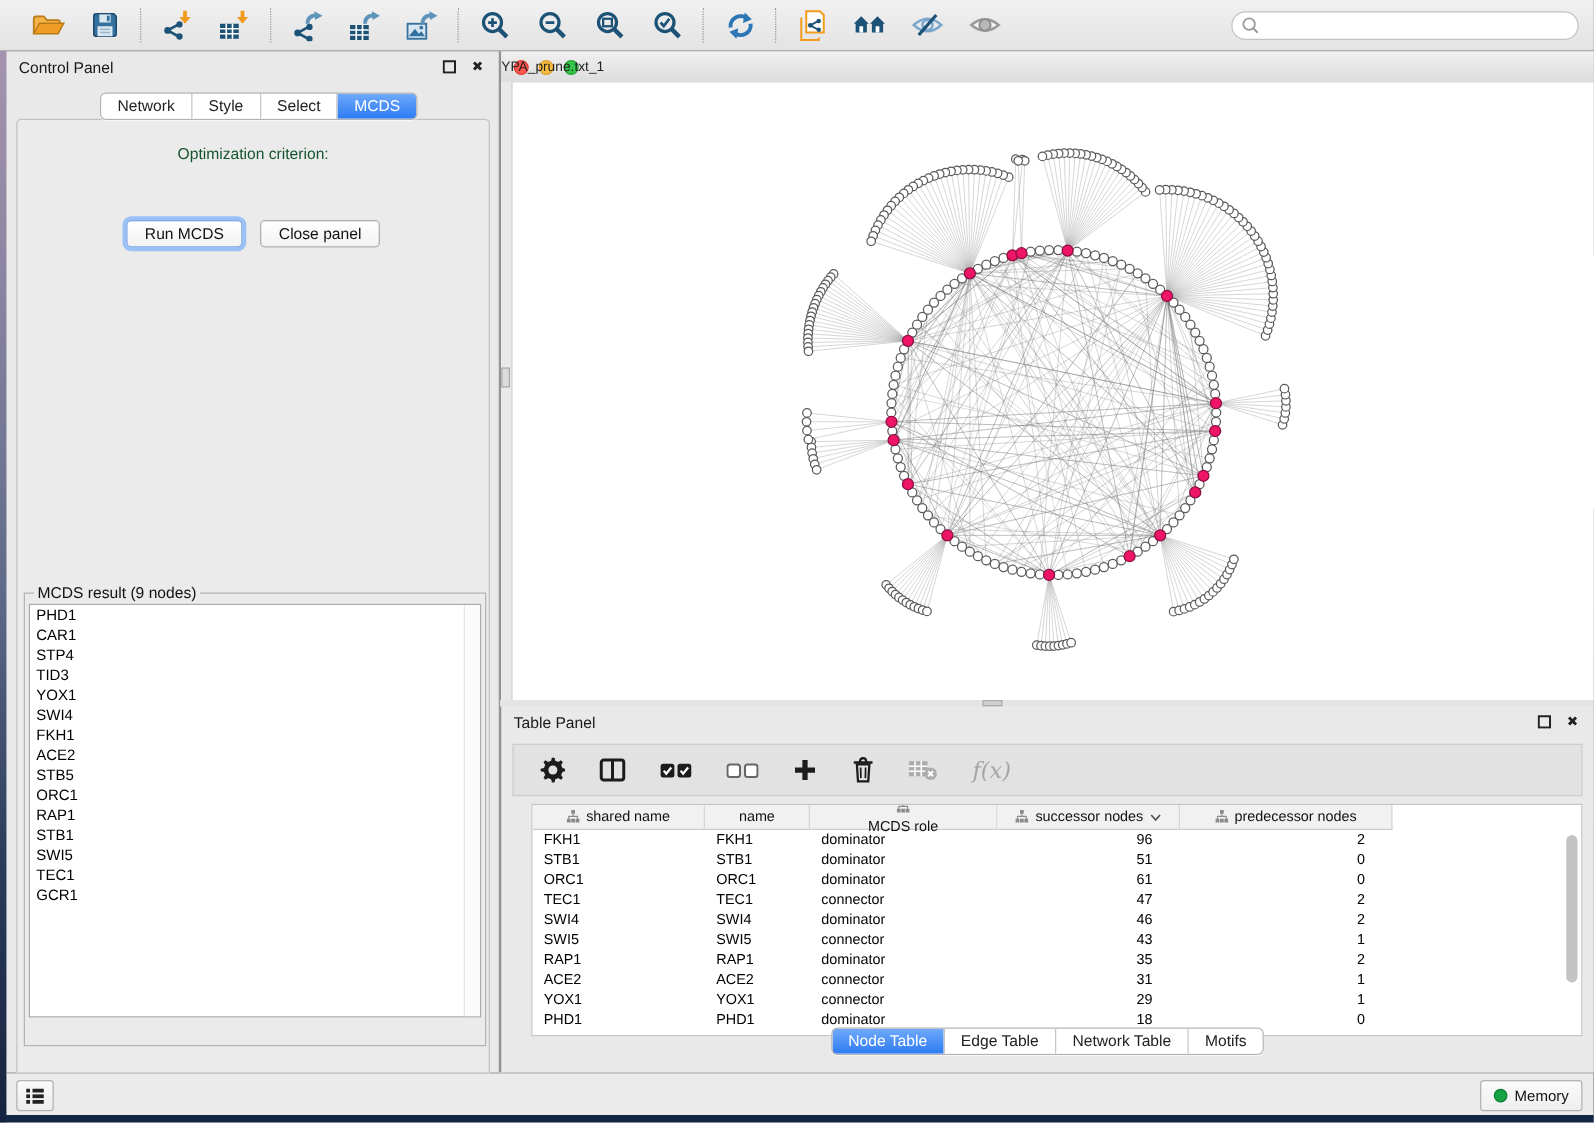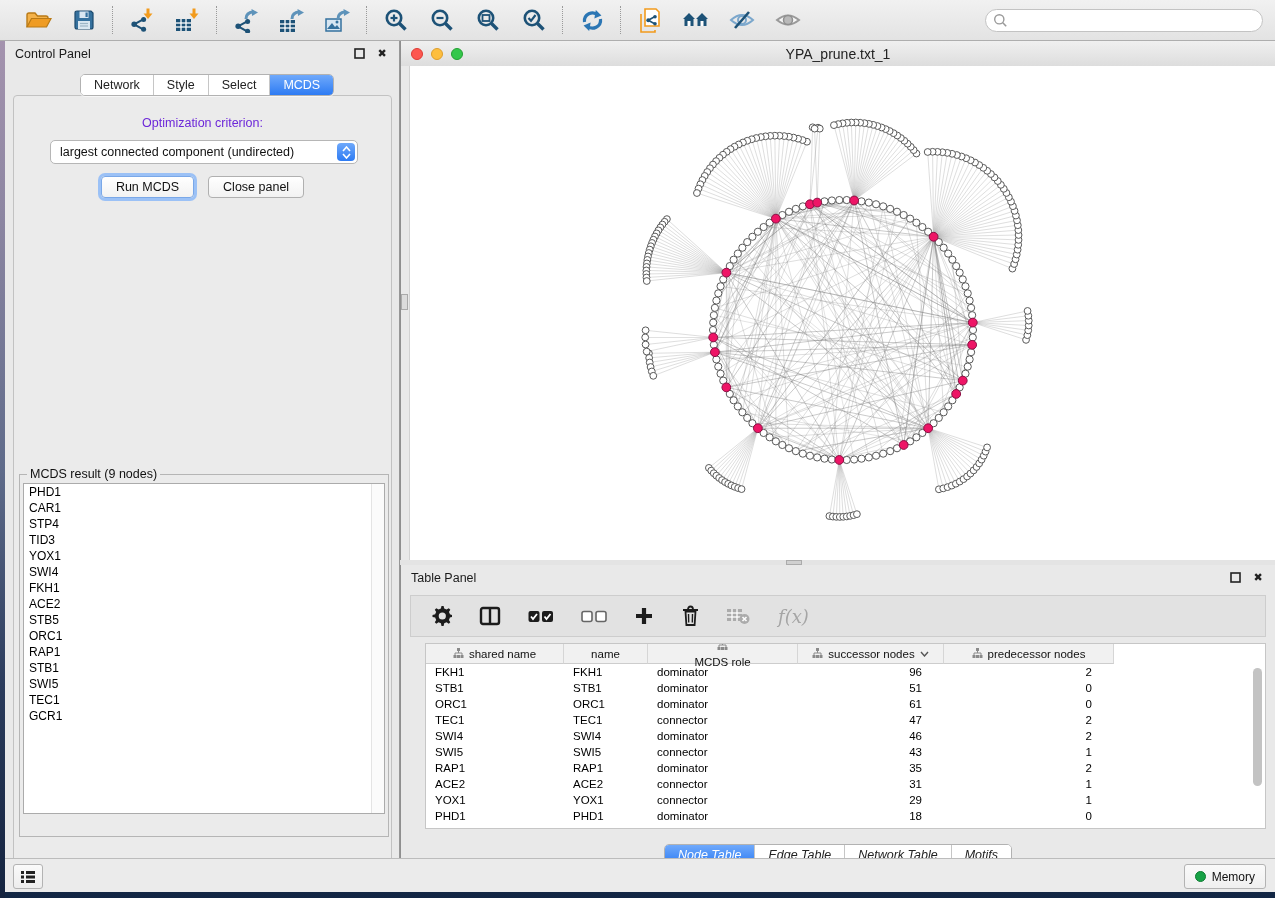--- a/index.html
+++ b/index.html
@@ -25,21 +25,21 @@
   #control-panel{left:5px;top:41px;width:395px;height:817px;background:#e9e9e9;border-right:1px solid #979797;box-sizing:border-box;}
   .panel-titlebar{height:25px;display:flex;align-items:center;padding:0 10px;font-size:12.5px;color:#1a1a1a;}
   .panel-title{flex:1;}
   .wicon{width:14px;height:14px;display:flex;align-items:center;justify-content:center;margin-left:9px;cursor:pointer;color:#222;font-size:11px;font-weight:bold;}
   .seg-tabs{display:inline-flex;border:1px solid #b2b2b2;border-radius:5px;overflow:hidden;background:#fff;box-shadow:0 1px 0 rgba(255,255,255,.6);}
   .seg-tab{padding:3px 13px;font-size:12.5px;color:#222;background:#fff;border-left:1px solid #c6c6c6;cursor:pointer;white-space:nowrap;}
   .seg-tab:first-child{border-left:none;}
   .seg-tab.active{background:linear-gradient(#6fa9fb,#2d7bf3);color:#fff;}
   #cp-tabs{left:75px;top:33px;z-index:5;}
   #cp-content{left:8px;top:54px;width:379px;height:794px;background:#ebebeb;border:1px solid #c2c2c2;border-radius:4px;box-sizing:border-box;}
-  #opt-label{left:0;top:20px;width:100%;text-align:center;font-size:12.5px;color:#6d28d9;}
+  #opt-label{left:0;top:20px;width:100%;text-align:center;font-size:12.5px;color:#14532d;}
   #opt-select{left:36px;top:44px;width:308px;height:24px;background:#fff;border:1px solid #b6b6b6;border-radius:5px;
     display:flex;align-items:center;font-size:12.5px;color:#111;padding-left:9px;box-sizing:border-box;cursor:pointer;}
   #opt-stepper{position:absolute;right:2px;top:2px;width:18px;height:18px;border-radius:4px;background:linear-gradient(#6fa9fb,#2d7bf3);
     display:flex;flex-direction:column;align-items:center;justify-content:center;gap:1px;}
   #opt-stepper svg{display:block;}
   #cp-buttons{left:0;top:80px;width:100%;display:flex;justify-content:center;gap:14px;}
   .mac-btn{background:linear-gradient(#ffffff,#f2f2f2);border:1px solid #b0b0b0;border-radius:4px;font-size:12.5px;color:#111;
     padding:3px 14px;cursor:pointer;font-family:inherit;}
   .mac-btn.focused{box-shadow:0 0 0 3px rgba(112,170,252,.65);border-color:#7aa8e8;}
   #mcds-box{left:5px;top:371px;width:368px;height:368px;border:1px solid #b5b5b5;margin:0;padding:0;background:transparent;}
@@ -49,21 +49,21 @@
   #mcds-scroll{position:absolute;top:0;right:0;width:12px;bottom:0;background:#fbfbfb;border-left:1px solid #e4e4e4;}
   
   #right-area{left:400px;top:41px;width:875px;height:817px;border-left:1px solid #8f8f8f;box-sizing:border-box;background:#e9e9e9;}
   #net-window{left:0;top:0;width:100%;height:519px;}
   #net-titlebar{height:25px;background:linear-gradient(#f0f0f0,#dddddd);border-bottom:1px solid #bdbdbd;
     display:flex;align-items:center;padding:0 10px;position:relative;}
   .traffic{width:12px;height:12px;border-radius:50%;margin-right:8px;box-sizing:border-box;cursor:pointer;}
   #tl-red{background:#fd5750;border:1px solid #dd3b34;}
   #tl-yellow{background:#fdbe3f;border:1px solid #de9e2c;}
   #tl-green{background:#34c74b;border:1px solid #23a032;}
-  #net-title{position:absolute;left:0;right:0;text-align:center;font-size:14px;color:#222;pointer-events:none;}
+  #net-title{position:absolute;left:0;right:0;font-size:11px;color:#222;pointer-events:none;}
   #net-canvas{position:absolute;left:0;top:25px;right:0;bottom:0;background:#fff;}
   #net-leftstrip{position:absolute;left:0;top:25px;width:8px;bottom:0;background:#e9e9e9;border-right:1px solid #d2d2d2;}
   #net-grip{position:absolute;left:0px;top:228px;width:7px;height:16px;background:#dcdcdc;border:1px solid #aaa;box-sizing:border-box;}
   
   #h-split{left:400px;top:560px;width:875px;height:5px;background:#e4e4e4;z-index:4;}
   #h-grip{position:absolute;left:386px;top:0px;width:16px;height:5px;background:#d0d0d0;border:1px solid #ababab;box-sizing:border-box;}
   
   #table-panel{left:400px;top:565px;width:875px;height:293px;background:#e9e9e9;border-left:1px solid #8f8f8f;box-sizing:border-box;}
   #tp-toolbar{position:absolute;left:9px;top:30px;right:9px;height:42px;background:#e2e2e2;border:1px solid #cdcdcd;
     display:flex;align-items:center;gap:27px;padding-left:20px;box-sizing:border-box;}
@@ -72,21 +72,21 @@
   .fx-label{font-family:"DejaVu Serif","Liberation Serif",serif;font-style:italic;font-size:18px;}
   #tp-tablewrap{position:absolute;left:24px;top:78px;right:9px;height:186px;background:#fff;border:1px solid #c6c6c6;box-sizing:border-box;overflow:hidden;}
   #tp-header{display:flex;height:20px;}
   .th{display:flex;align-items:center;justify-content:center;gap:5px;background:#f1f1f1;border-right:1px solid #d6d6d6;
     border-bottom:1px solid #cdcdcd;font-size:11.5px;color:#111;box-sizing:border-box;cursor:pointer;}
   .trow{display:flex;height:16px;}
   .td{font-size:11.5px;color:#000;line-height:16px;box-sizing:border-box;padding-left:9px;white-space:nowrap;overflow:hidden;}
   .td.num{text-align:right;padding-right:22px;padding-left:0;}
   #tp-scroll{position:absolute;top:22px;right:2px;width:11px;bottom:3px;}
   #tp-thumb{position:absolute;top:2px;left:1px;width:9px;height:118px;background:#c3c3c3;border-radius:5px;}
-  #tp-tabs{position:absolute;left:0;right:0;top:279px;display:flex;justify-content:center;font-style:italic;}
+  #tp-tabs{position:absolute;left:0;right:0;top:257px;display:flex;justify-content:center;}
   
   #statusbar{left:5px;top:858px;width:1270px;height:34px;background:#ebebeb;border-top:1px solid #bcbcbc;box-sizing:border-box;}
   #status-left-btn{position:absolute;left:8px;top:5px;width:28px;height:23px;background:linear-gradient(#fafafa,#ededed);
     border:1px solid #b3b3b3;border-radius:3px;display:flex;align-items:center;justify-content:center;cursor:pointer;}
   #memory-btn{position:absolute;right:9px;top:5px;height:23px;background:linear-gradient(#fafafa,#efefef);border:1px solid #b3b3b3;
     border-radius:3px;display:flex;align-items:center;gap:6px;padding:0 10px;font-size:12px;color:#111;cursor:pointer;}
   #memory-dot{width:11px;height:11px;border-radius:50%;background:#17a246;border:1px solid #0d7c32;box-sizing:border-box;}
   
   #wall-left{left:0;top:41px;width:5px;height:857px;z-index:40;
     background:linear-gradient(180deg,#a493ae 0%,#8d86a2 20%,#5f6b8a 50%,#2b3c5c 75%,#14233f 100%);}
@@ -302,31 +302,20 @@
     <span class="wicon">✖</span>
   </div>
   <div id="cp-tabs" class="abs seg-tabs">
       <div class="seg-tab">Network</div>
       <div class="seg-tab">Style</div>
       <div class="seg-tab">Select</div>
       <div class="seg-tab active">MCDS</div>
     </div>
   <div id="cp-content" class="abs">
     <div id="opt-label" class="abs">Optimization criterion:</div>
-    <div id="opt-select" class="abs">
-      <span>largest connected component (undirected)</span>
-      <span id="opt-stepper">
-        <svg width="9" height="6" viewBox="0 0 9 6">
-            <path d="M1 5 L4.5 1 L8 5" fill="none" stroke="#fff" stroke-width="1.6"></path>
-          </svg>
-        <svg width="9" height="6" viewBox="0 0 9 6">
-            <path d="M1 1 L4.5 5 L8 1" fill="none" stroke="#fff" stroke-width="1.6"></path>
-          </svg>
-      </span>
-    </div>
     <div id="cp-buttons" class="abs">
       <button class="mac-btn focused">Run MCDS</button>
       <button class="mac-btn">Close panel</button>
     </div>
     <fieldset id="mcds-box" class="abs">
       <legend>MCDS result (9 nodes)</legend>
       <div style="position:relative;width:100%;height:336px;">
         <div id="mcds-list">
           <div id="mcds-items">
               <div class="mcds-item">PHD1</div>

